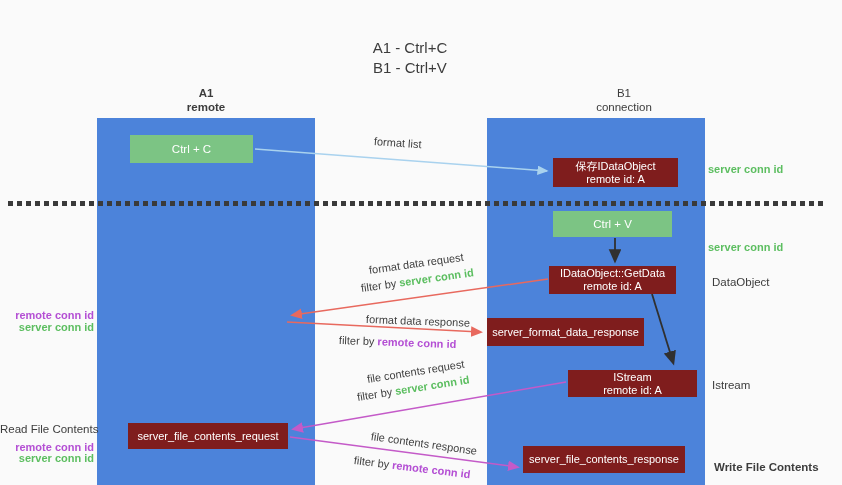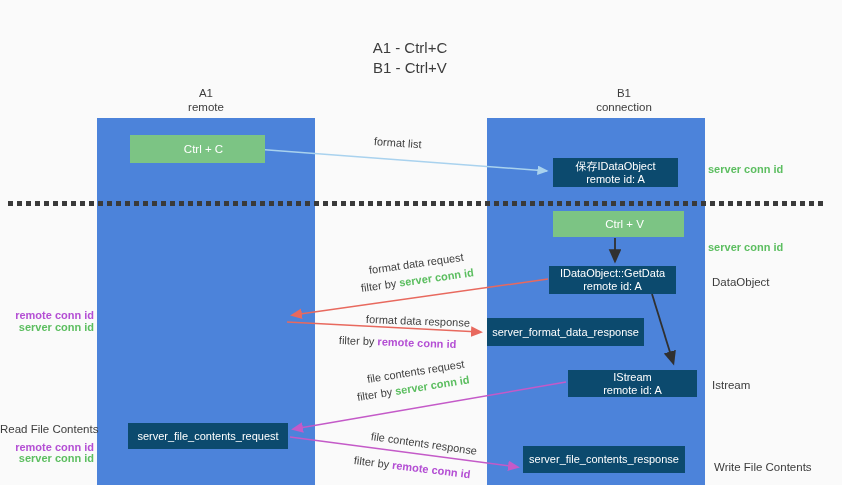--- a/index.html
+++ b/index.html
@@ -4,41 +4,41 @@
 <style>
   html,body{margin:0;padding:0;background:#fafafa;}
   .canvas{position:relative;width:842px;height:485px;background:#fafafa;
     font-family:"Liberation Sans",sans-serif;overflow:hidden;margin-top:30px;}
   .abs{position:absolute;}
   .title{font-size:15px;line-height:20px;color:#3c3c3c;text-align:center;}
   .hdr{font-size:11.5px;line-height:13.5px;color:#3c3c3c;text-align:center;}
   .lane{background:#4c83da;}
   .box{display:flex;flex-direction:column;align-items:center;justify-content:center;
     color:#fff;text-align:center;font-size:11px;line-height:13px;white-space:nowrap;}
-  .green-box{background:#7cc484;font-size:11.5px;padding-left:12px;}
-  .orange-box{background:#0c4a6e;}
+  .green-box{background:#7cc484;font-size:11.5px;}
+  .orange-box{background:#7f1d1d;}
   .dash-line{background:repeating-linear-gradient(90deg,#3a3a3a 0 5px,rgba(0,0,0,0) 5px 9px);height:5px;}
   .side{font-size:11px;line-height:12px;color:#3c3c3c;white-space:nowrap;}
   .leftcol{left:0;width:94px;text-align:right;}
   .gt{color:#5cbe60;font-weight:bold;}
   .pt{color:#b44fd4;font-weight:bold;}
   .edge{font-size:11px;color:#3f3f3f;white-space:nowrap;transform-origin:left center;}
   svg.arrows{position:absolute;left:0;top:0;pointer-events:none;}
 </style>
 </head>
 <body>
 
 <div class="canvas">
 
   <div class="abs title" style="left:330px;top:8px;width:160px;">
     <div>A1 - Ctrl+C</div>
     <div>B1 - Ctrl+V</div>
   </div>
 
-  <div class="abs hdr" style="left:97px;top:57px;width:218px;">
+  <div class="abs hdr" style="left:97px;top:57px;width:218px;font-weight:bold;">
     <div>A1</div>
     <div>remote</div>
   </div>
   <div class="abs hdr" style="left:515px;top:57px;width:218px;">
     <div>B1</div>
     <div>connection</div>
   </div>
 
   <div class="abs lane" style="left:97px;top:88px;width:218px;height:372px;"></div>
   <div class="abs lane" style="left:487px;top:88px;width:218px;height:372px;"></div>
@@ -102,21 +102,21 @@
   </div>
 
   <div class="abs box orange-box" style="left:523px;top:416px;width:162px;height:27px;">
     <div>server_file_contents_response</div>
   </div>
 
   <div class="abs side gt" style="left:708px;top:133px;">server conn id</div>
   <div class="abs side gt" style="left:708px;top:211px;">server conn id</div>
   <div class="abs side" style="left:712px;top:246px;font-size:11.5px;">DataObject</div>
   <div class="abs side" style="left:712px;top:349px;font-size:11.5px;">Istream</div>
-  <div class="abs side" style="left:714px;top:431px;font-size:11.5px;">Write File Contents</div>
+  <div class="abs side" style="left:714px;top:431px;font-size:11.5px;font-weight:bold;">Write File Contents</div>
 
   <div class="abs side leftcol pt" style="top:279px;">remote conn id</div>
   <div class="abs side leftcol gt" style="top:291px;">server conn id</div>
   <div class="abs side leftcol" style="top:393px;font-size:11.5px;text-align:center;">Read File Contents</div>
   <div class="abs side leftcol pt" style="top:411px;">remote conn id</div>
   <div class="abs side leftcol gt" style="top:422px;">server conn id</div>
 
   <div class="abs edge" style="left:374px;top:105px;transform:rotate(4deg);">format list</div>
 
   <div class="abs edge" style="left:369px;top:234px;transform:rotate(-8deg);">format data request</div>

